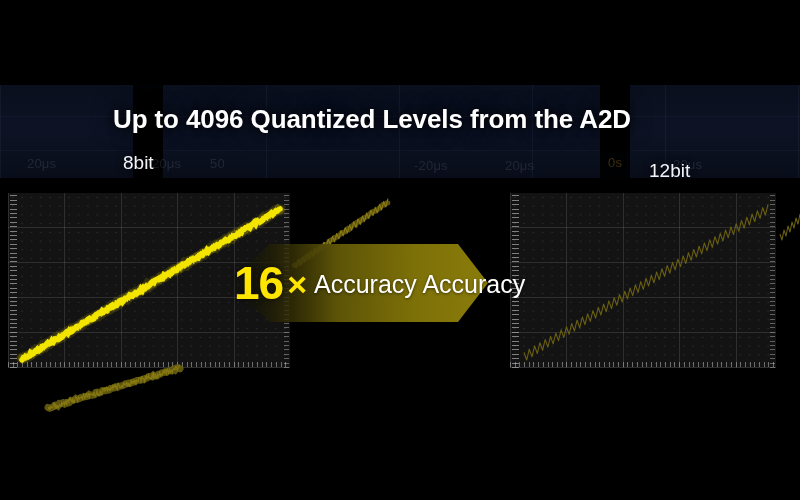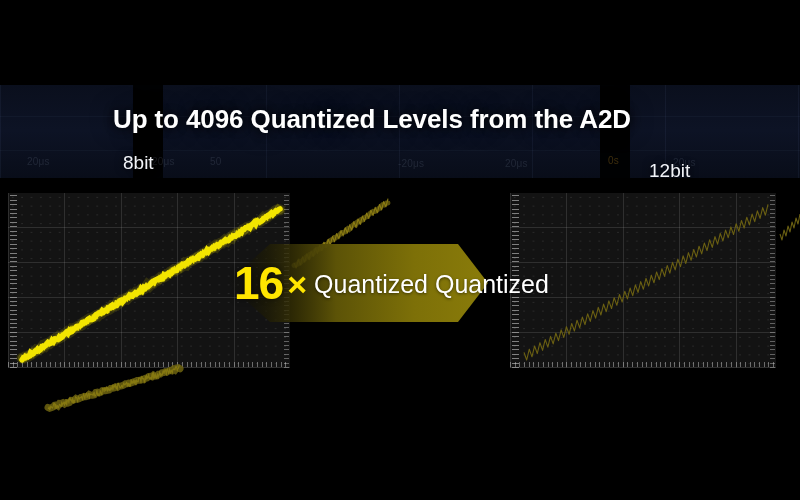--- a/index.html
+++ b/index.html
@@ -45,21 +45,21 @@
     height: 100px;
     width: 30px;
     background: #000000;
     opacity: .92;
   }
   .bg-dark-col.c1 { left: 133px; }
   .bg-dark-col.c2 { left: 600px; }
 
   .bg-tick-label {
     position: absolute;
-    font-size: 10px;
+    font-size: 13px;
     color: rgba(150,160,185,0.16);
     font-family: "Liberation Sans", sans-serif;
     letter-spacing: .2px;
     white-space: nowrap;
     user-select: none;
   }
   .bg-tick-label.amber { color: rgba(200,150,40,0.30); }
 
   .bg-band-bottom {
     position: absolute;
@@ -214,21 +214,21 @@
 
   <div class="bg-band">
     <div class="bg-grid"></div>
   </div>
   <div class="bg-dark-col c1"></div>
   <div class="bg-dark-col c2"></div>
 
   <div class="bg-tick-label" style="left:27px;  top:156px;">20μs</div>
   <div class="bg-tick-label" style="left:152px; top:156px;">20μs</div>
   <div class="bg-tick-label" style="left:210px; top:156px;">50</div>
-  <div class="bg-tick-label" style="left:398px; top:158px;">-20μs</div>
+  <div class="bg-tick-label" style="left:414px; top:158px;">-20μs</div>
   <div class="bg-tick-label" style="left:505px; top:158px;">20μs</div>
   <div class="bg-tick-label amber" style="left:608px; top:155px;">0s</div>
   <div class="bg-tick-label" style="left:673px; top:157px;">20μs</div>
 
   <div class="bg-band-bottom"></div>
 
   <div id="title">Up to 4096 Quantized Levels from the A2D</div>
 
   <div id="label-8bit" class="bit-label">8bit</div>
   <div id="label-12bit" class="bit-label">12bit</div>
@@ -283,18 +283,18 @@
           <stop offset="0.42" stop-color="#5c5307" stop-opacity="1"></stop>
           <stop offset="0.72" stop-color="#7d7008" stop-opacity="1"></stop>
           <stop offset="1" stop-color="#8a7c0a" stop-opacity="1"></stop>
         </linearGradient>
       </defs>
       <path d="M 0 43 L 44 4 L 232 4 L 262 43 L 232 82 L 44 82 Z" fill="url(#badgeGrad)"></path>
     </svg>
     <div class="badge-text">
       <span id="badge-multiplier">16</span>
       <span id="badge-times">×</span>
-      <span id="badge-caption">Quantized Quantized</span>
+      <span id="badge-caption">Accuracy Accuracy</span>
     </div>
   </div>
 
   <div id="letterbox-bottom"></div>
 </div>
 
 </body></html>

